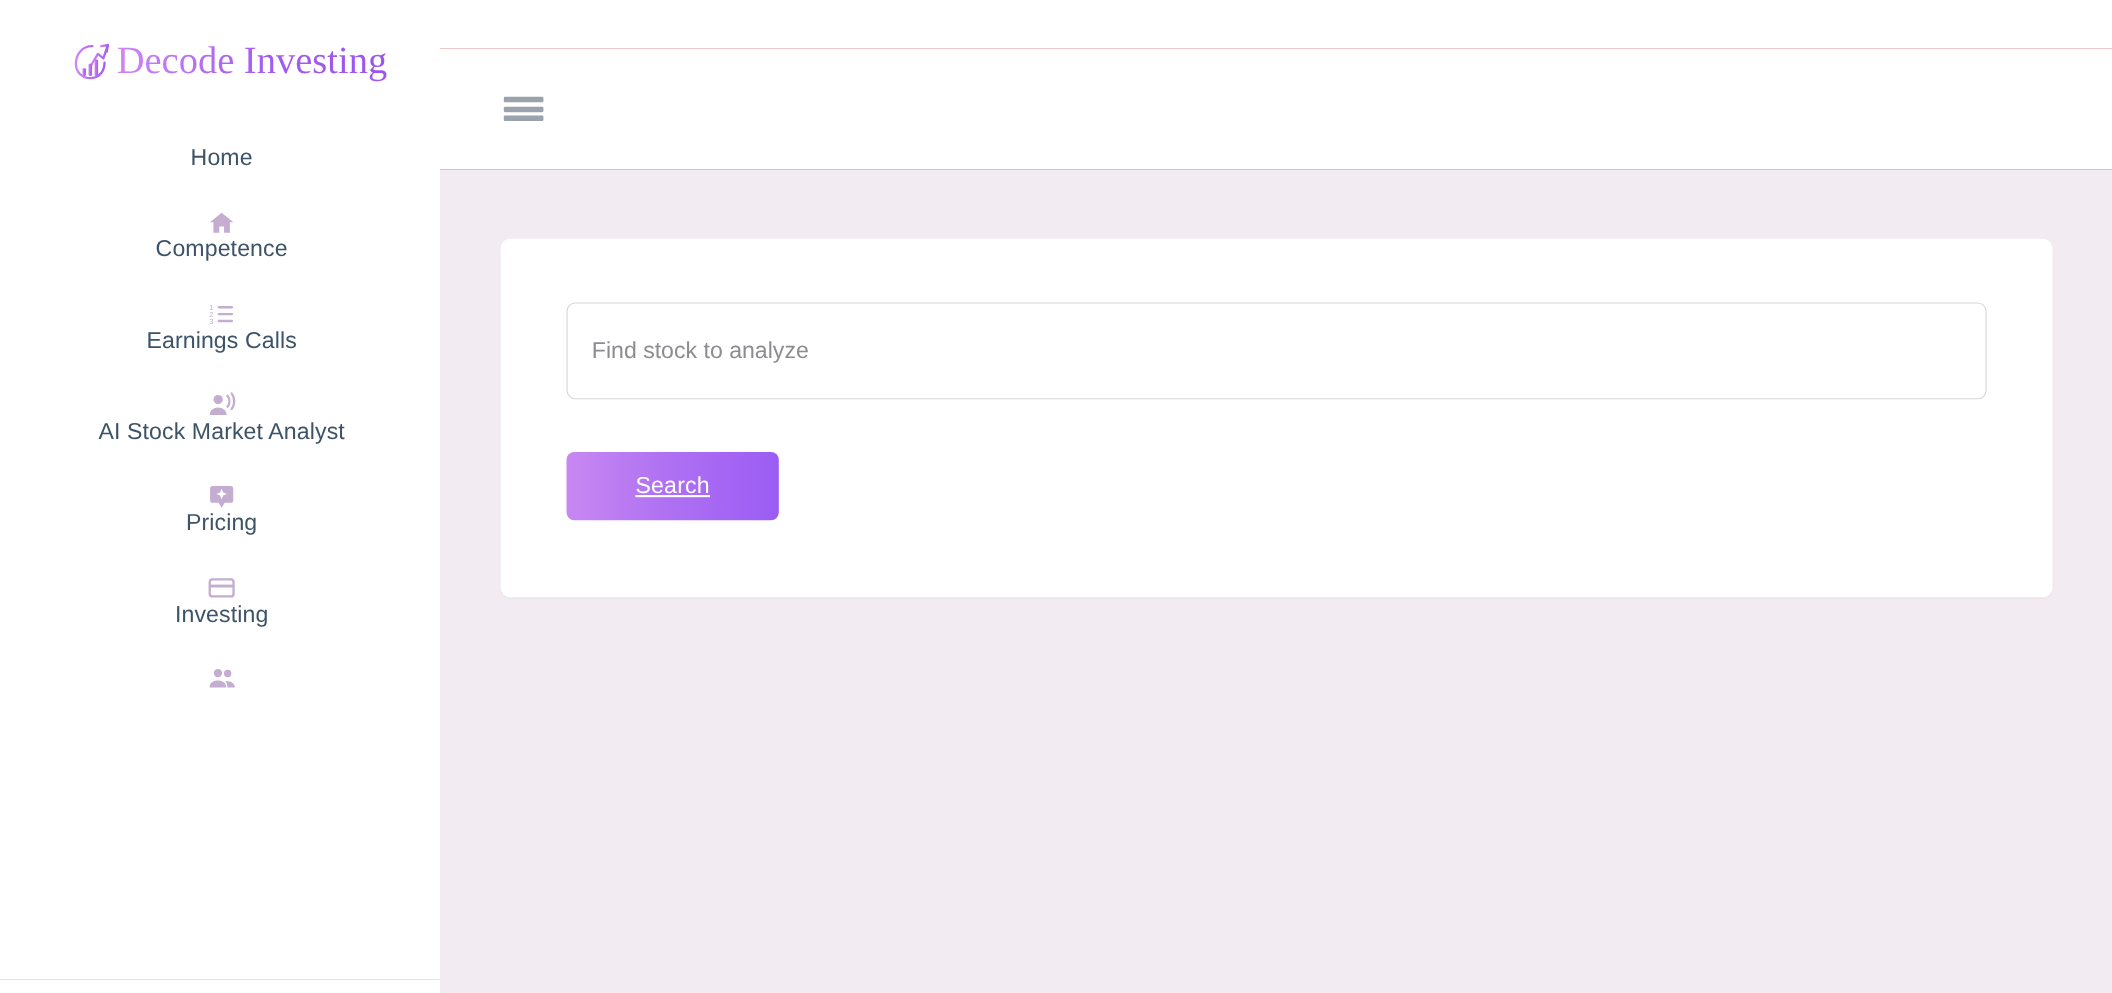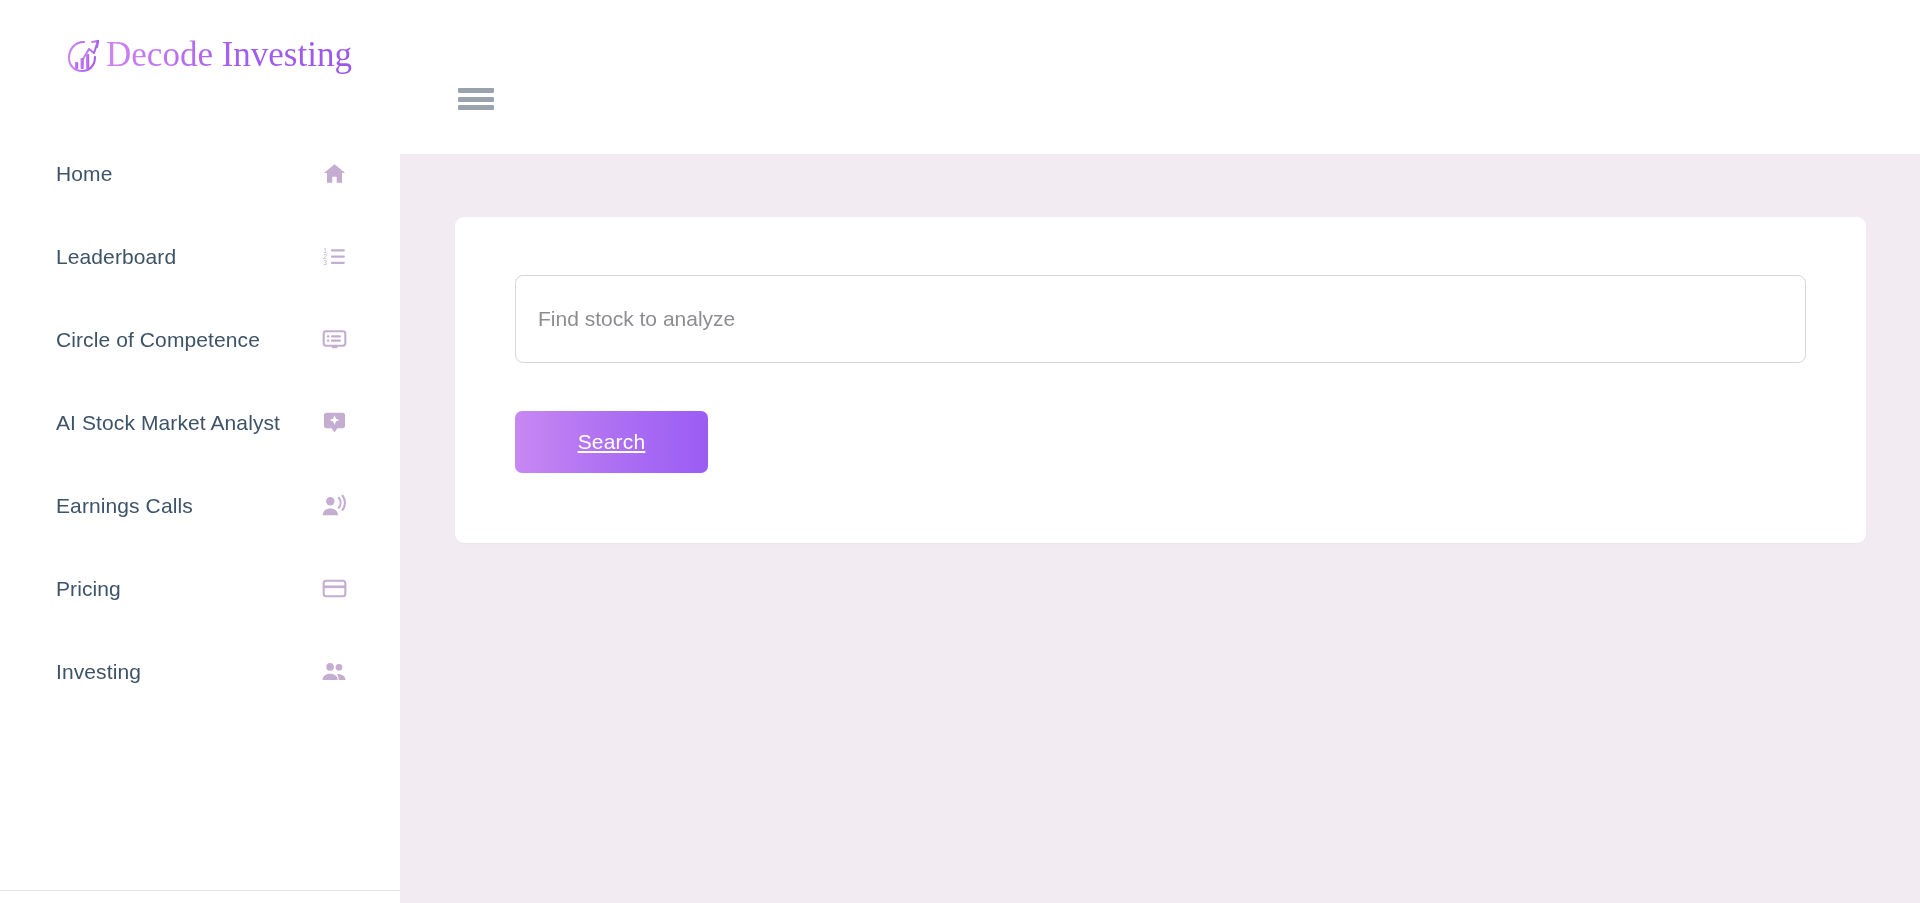--- a/index.html
+++ b/index.html
@@ -67,20 +67,21 @@
   }
   .nav-item {
     position: relative;
     display: flex;
     align-items: center;
     justify-content: space-between;
     height: 83px;
     padding: 0 53px 0 56px;
     cursor: pointer;
     text-decoration: none;
+    flex-direction: column;
   }
   .nav-label {
     font-size: 21px;
     color: #3d5368;
     font-weight: 400;
     letter-spacing: 0.1px;
     white-space: nowrap;
   }
   .nav-icon {
     width: 26px;
@@ -225,69 +226,56 @@
       <a class="nav-item" href="#">
         <span class="nav-label">Home</span>
         <span class="nav-icon">
           <svg viewBox="0 0 24 24" width="25" height="25" fill="currentColor" aria-hidden="true">
             <path d="M12 3.2 1.8 11.6h3v9.2h5.1v-5.6h4.2v5.6h5.1v-9.2h3L12 3.2z"></path>
           </svg>
         </span>
       </a>
 
       <a class="nav-item" href="#">
-        <span class="nav-label">Leaderboard</span>
+        <span class="nav-label">Competence</span>
         <span class="nav-icon">
           <svg viewBox="0 0 24 24" width="25" height="25" aria-hidden="true">
             <g fill="currentColor">
               <rect x="8.5" y="5" width="13.5" height="2.1" rx="1"></rect>
               <rect x="8.5" y="11" width="13.5" height="2.1" rx="1"></rect>
               <rect x="8.5" y="17" width="13.5" height="2.1" rx="1"></rect>
             </g>
             <g fill="currentColor" font-family="Liberation Sans, sans-serif" font-size="6.4">
               <text x="1.2" y="8.3">1</text>
               <text x="1.2" y="14.3">2</text>
               <text x="1.2" y="20.3">3</text>
             </g>
           </svg>
         </span>
       </a>
 
-      <a class="nav-item" href="#">
-        <span class="nav-label">Circle of Competence</span>
-        <span class="nav-icon">
-          <svg viewBox="0 0 24 24" width="25" height="25" aria-hidden="true">
-            <rect x="1.6" y="4" width="20.8" height="14" rx="2.3" fill="none" stroke="currentColor" stroke-width="2"></rect>
-            <rect x="4.8" y="8" width="2.3" height="2.1" rx="0.6" fill="currentColor"></rect>
-            <rect x="4.8" y="12" width="2.3" height="2.1" rx="0.6" fill="currentColor"></rect>
-            <rect x="8.6" y="8" width="9.6" height="2.1" rx="1" fill="currentColor"></rect>
-            <rect x="8.6" y="12" width="9.6" height="2.1" rx="1" fill="currentColor"></rect>
-            <rect x="9.4" y="18.2" width="5.4" height="2.2" rx="0.8" fill="currentColor"></rect>
-          </svg>
-        </span>
-      </a>
-
-      <a class="nav-item" href="#">
-        <span class="nav-label">AI Stock Market Analyst</span>
-        <span class="nav-icon">
-          <svg viewBox="0 0 24 24" width="25" height="25" aria-hidden="true">
-            <path d="M4 2.6h16c1.2 0 2.1 1 2.1 2.1v10.6c0 1.2-.9 2.1-2.1 2.1h-5.3L12 21.6l-2.7-4.2H4c-1.2 0-2.1-.9-2.1-2.1V4.7c0-1.1.9-2.1 2.1-2.1z" fill="currentColor"></path>
-            <path d="M12 5.1l1.35 3.25L16.6 9.7l-3.25 1.35L12 14.3l-1.35-3.25L7.4 9.7l3.25-1.35z" fill="#ffffff"></path>
-          </svg>
-        </span>
-      </a>
 
       <a class="nav-item" href="#">
         <span class="nav-label">Earnings Calls</span>
         <span class="nav-icon">
           <svg viewBox="0 0 24 24" width="26" height="26" aria-hidden="true">
             <circle cx="8.6" cy="7.6" r="3.9" fill="currentColor"></circle>
             <path d="M1.5 20.5c0-3.9 3.2-6.3 7.1-6.3s7.1 2.4 7.1 6.3z" fill="currentColor"></path>
             <path d="M16.4 4.4a7.3 7.3 0 0 1 0 9.2" fill="none" stroke="currentColor" stroke-width="1.9" stroke-linecap="round"></path>
             <path d="M19.9 2.4a11 11 0 0 1 0 13.2" fill="none" stroke="currentColor" stroke-width="1.9" stroke-linecap="round"></path>
+          </svg>
+        </span>
+      </a>
+
+      <a class="nav-item" href="#">
+        <span class="nav-label">AI Stock Market Analyst</span>
+        <span class="nav-icon">
+          <svg viewBox="0 0 24 24" width="25" height="25" aria-hidden="true">
+            <path d="M4 2.6h16c1.2 0 2.1 1 2.1 2.1v10.6c0 1.2-.9 2.1-2.1 2.1h-5.3L12 21.6l-2.7-4.2H4c-1.2 0-2.1-.9-2.1-2.1V4.7c0-1.1.9-2.1 2.1-2.1z" fill="currentColor"></path>
+            <path d="M12 5.1l1.35 3.25L16.6 9.7l-3.25 1.35L12 14.3l-1.35-3.25L7.4 9.7l3.25-1.35z" fill="#ffffff"></path>
           </svg>
         </span>
       </a>
 
 
       <a class="nav-item" href="#">
         <span class="nav-label">Pricing</span>
         <span class="nav-icon">
           <svg viewBox="0 0 24 24" width="25" height="25" aria-hidden="true">
             <rect x="1.6" y="4.6" width="20.8" height="14.8" rx="2.4" fill="none" stroke="currentColor" stroke-width="2"></rect>

